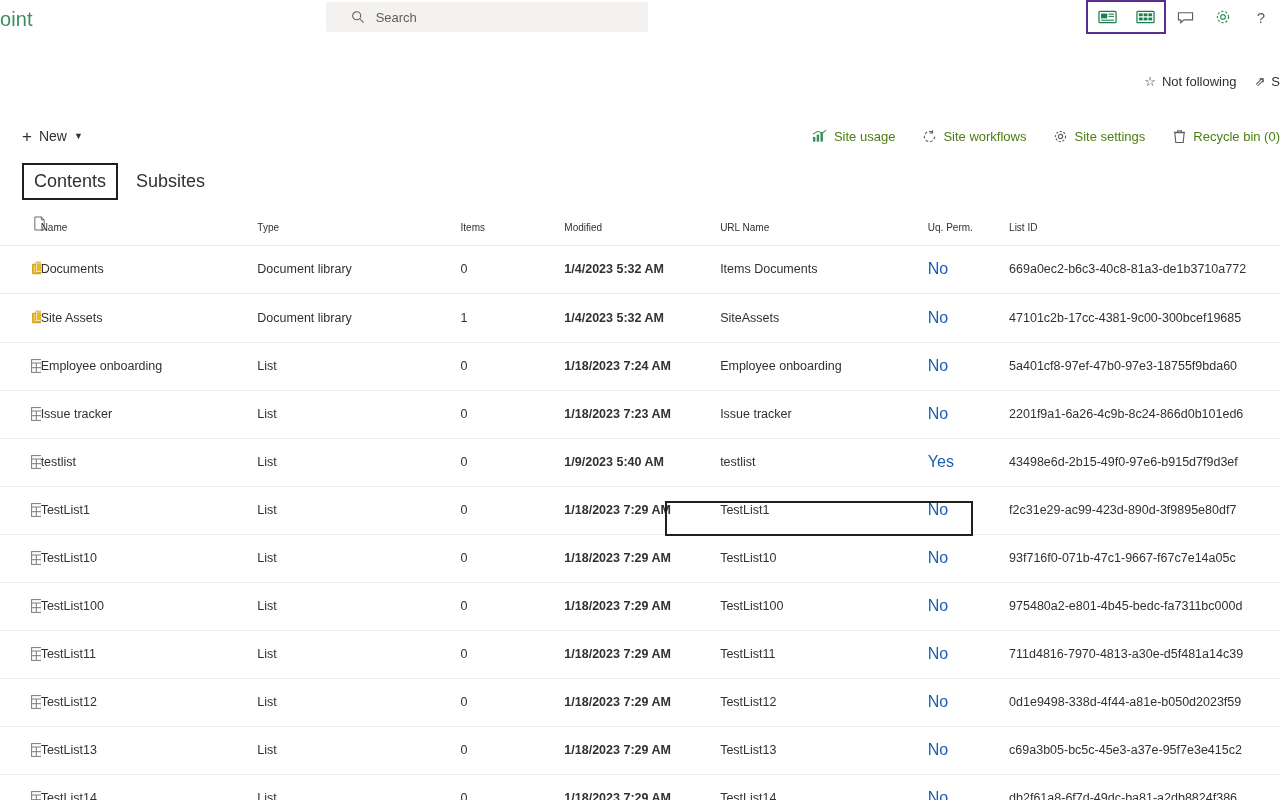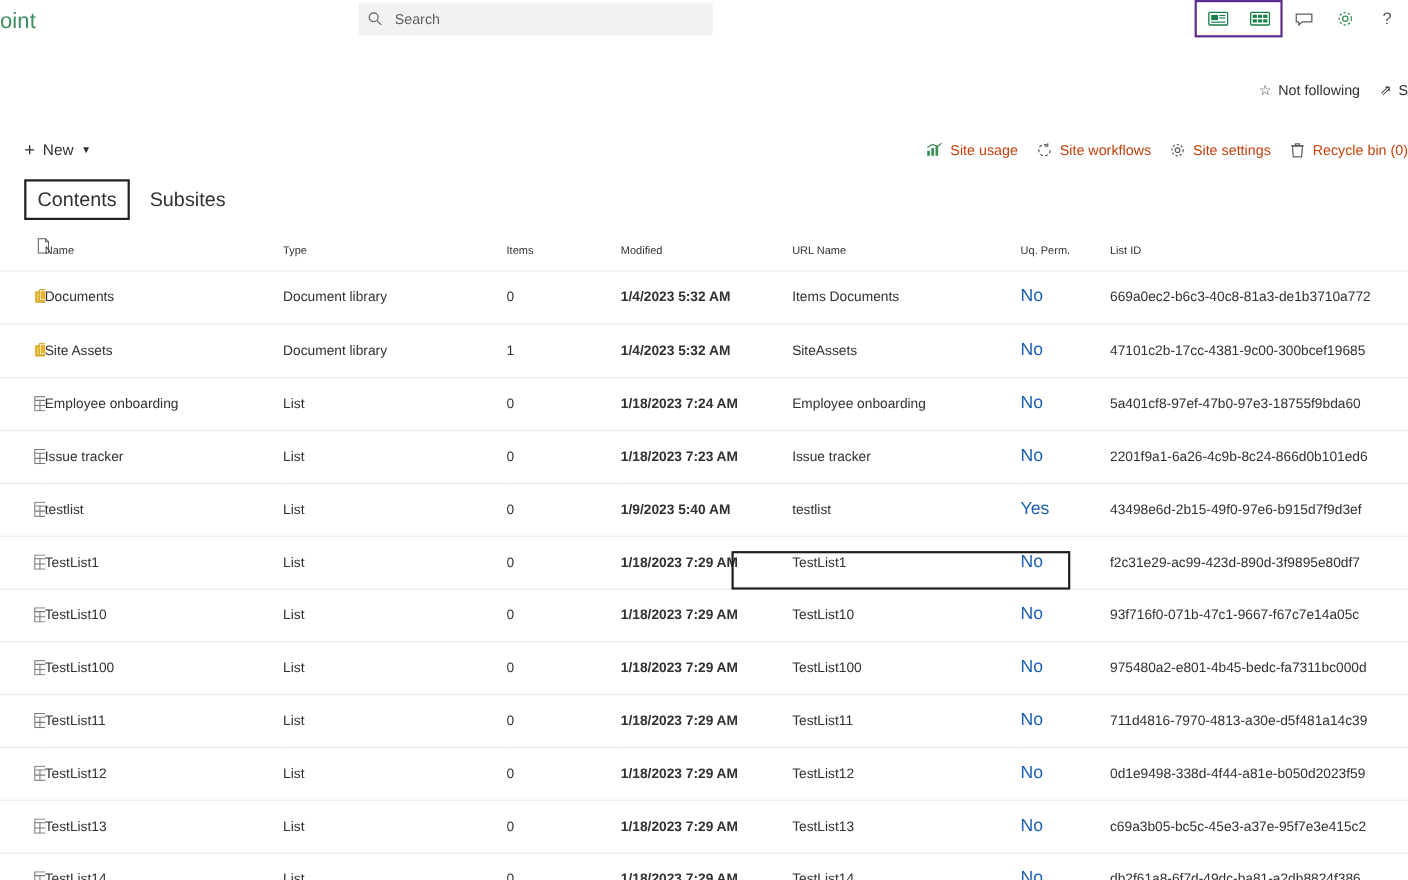--- a/index.html
+++ b/index.html
@@ -30,21 +30,21 @@
     letter-spacing: .1px;
   }
   .search-wrap {
     position: absolute;
     left: 326px; top: 2px;
     width: 322px; height: 30px;
     background: #f3f2f1;
     border-radius: 2px;
     display: flex;
     align-items: center;
-    padding: 0 8px;
+    padding: 0 25px;
   }
   .search-icon {
     width: 16px; height: 16px;
     margin-right: 8px;
     display: flex; align-items: center; justify-content: center;
     color: #605e5c;
   }
   .search-input {
     border: none;
     background: transparent;
@@ -116,23 +116,23 @@
   }
   .plus-icon { font-size: 17px; color: #323130; line-height: 1; font-weight: 300;}
   .chev { font-size: 9px; color: #323130; }
 
   .cmd-right {
     position: absolute;
     right: 0; top: 0;
     height: 44px;
     display: flex;
     align-items: center;
-    gap: 16px;
+    gap: 26px;
     font-size: 13px;
-    color: #c2410c;
+    color: #4d7c0f;
   }
   .cmd-item {
     display: flex; align-items: center; gap: 6px;
     cursor: pointer;
   }
   .cmd-ico { width: 16px; height: 16px; display: flex; align-items: center; justify-content: center; }
 
   
   .tabs {
     display: flex;

